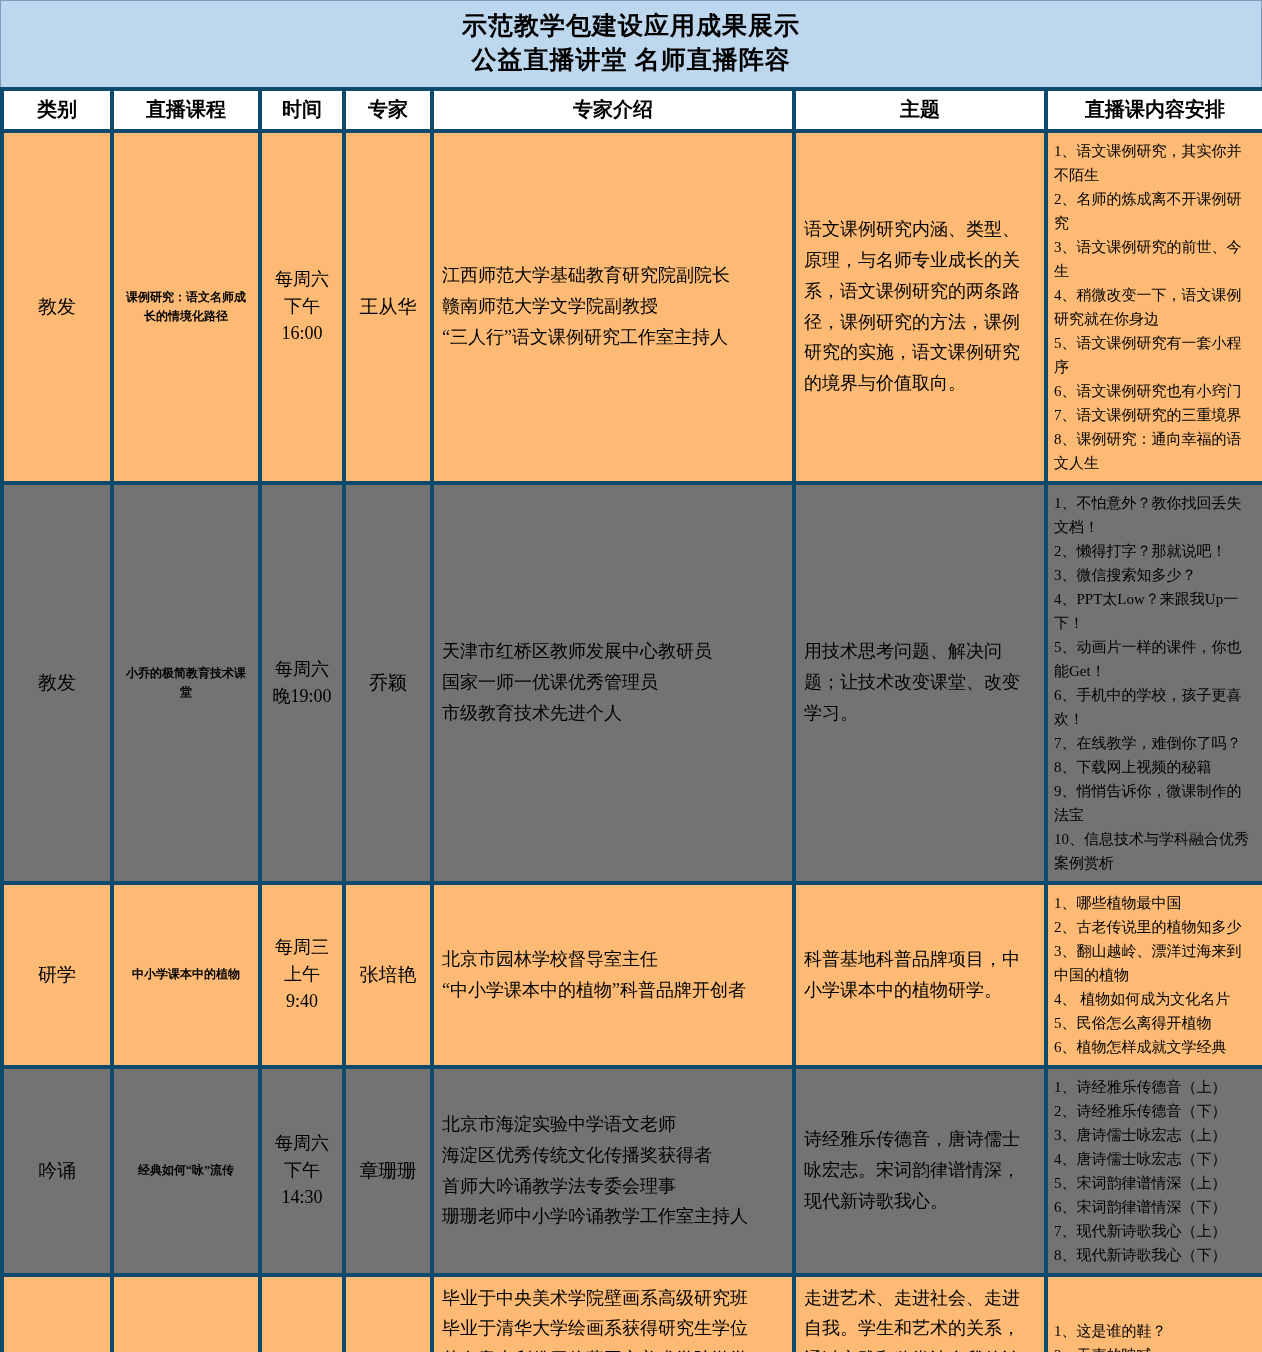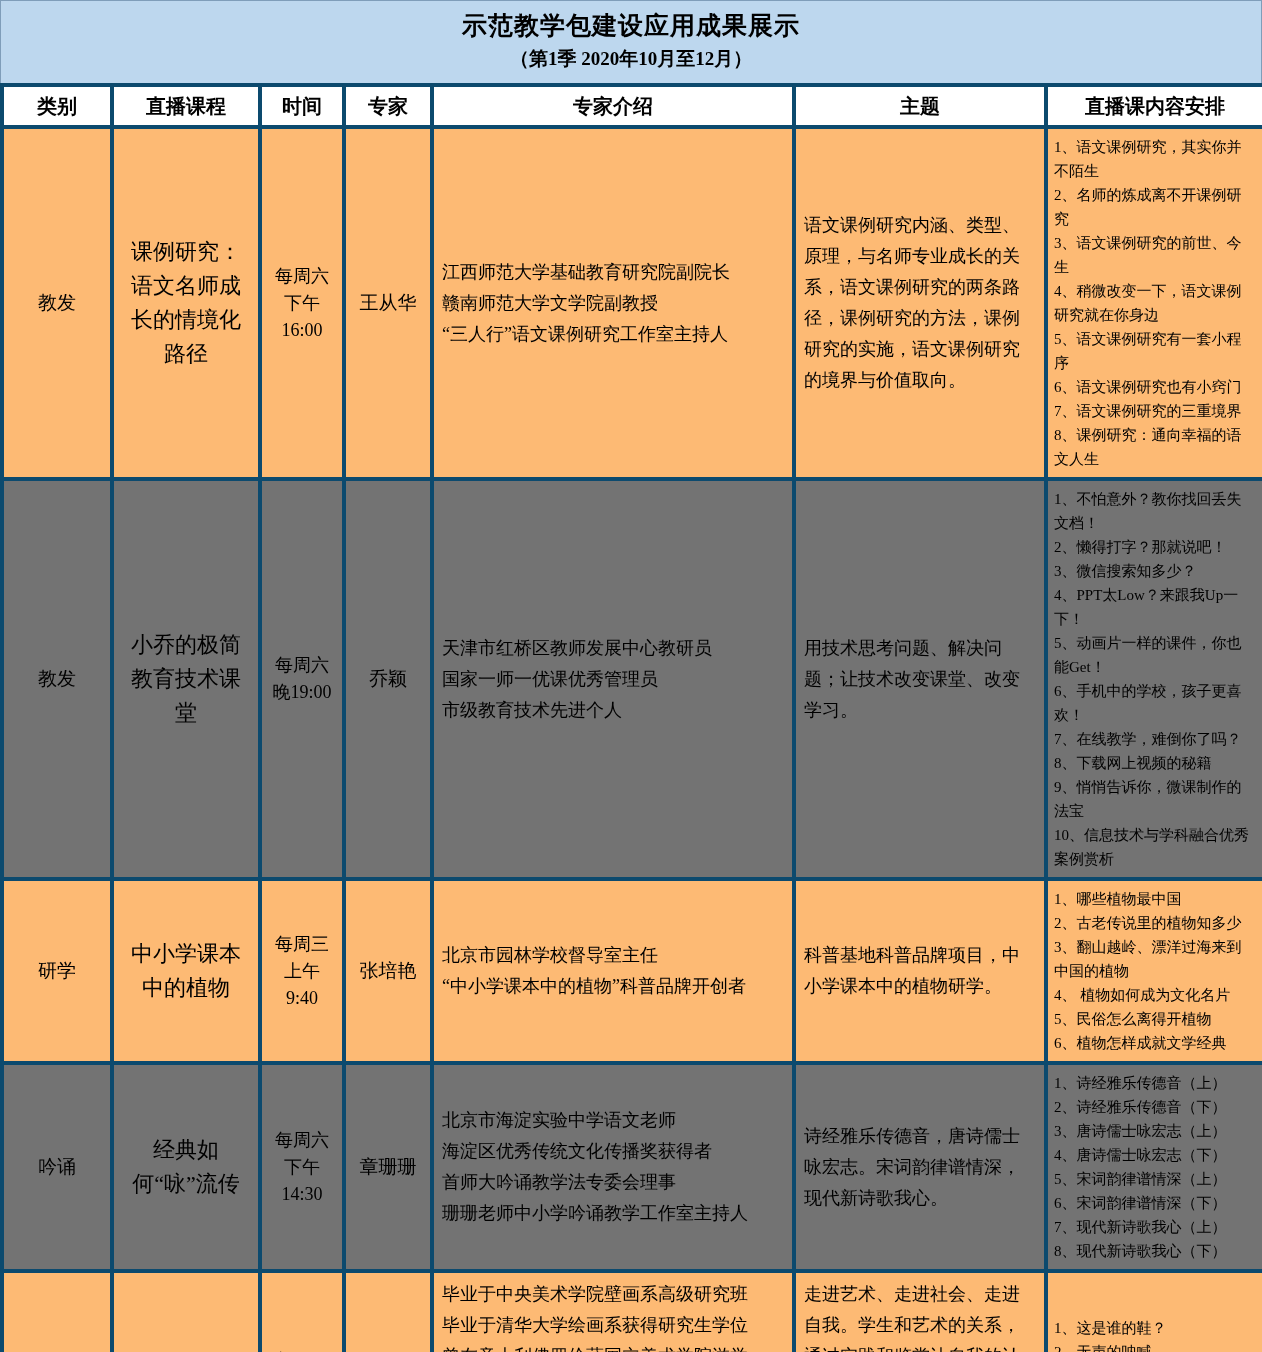--- a/index.html
+++ b/index.html
@@ -71,22 +71,23 @@
   }
   tr.green td { background: #fdba74; }
   tr.gray td  { background: #737373; }
 
   .cell-cat {
     text-align: center;
     font-size: 19px;
   }
   .cell-course {
     text-align: center;
-    font-size: 22px;
+    font-size: 12px;
     line-height: 1.55;
+    font-weight: bold;
   }
   .cell-time {
     text-align: center;
     font-size: 18px;
     line-height: 1.5;
   }
   .cell-expert {
     text-align: center;
     font-size: 19px;
     margin-top: 44px;
@@ -110,21 +111,21 @@
     padding: 6px 6px;
   }
 </style>
 </head>
 <body>
 
 <div class="page">
 
   <div class="header-band">
     <div class="header-line1">示范教学包建设应用成果展示</div>
-    <div class="header-line3">（第1季  2020年10月至12月）</div>
+    <div class="header-line2">公益直播讲堂  名师直播阵容</div>
   </div>
 
   <table class="sched">
     <colgroup>
       <col class="c-cat">
       <col class="c-course">
       <col class="c-time">
       <col class="c-expert">
       <col class="c-intro">
       <col class="c-topic">

